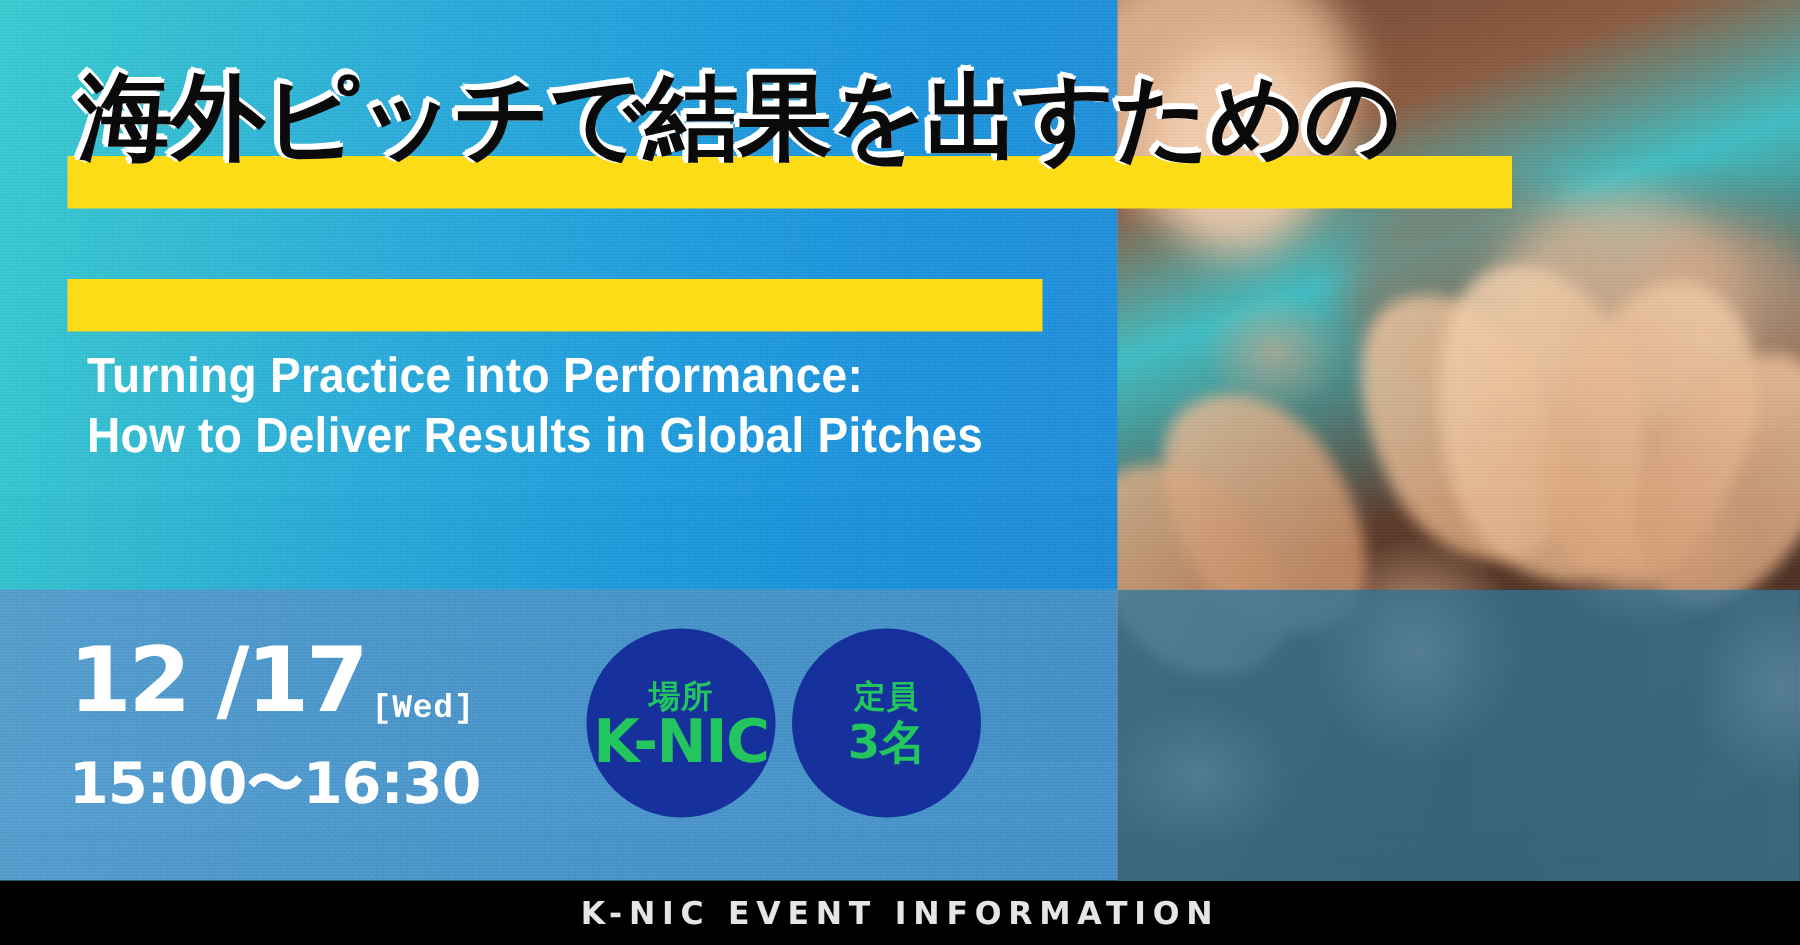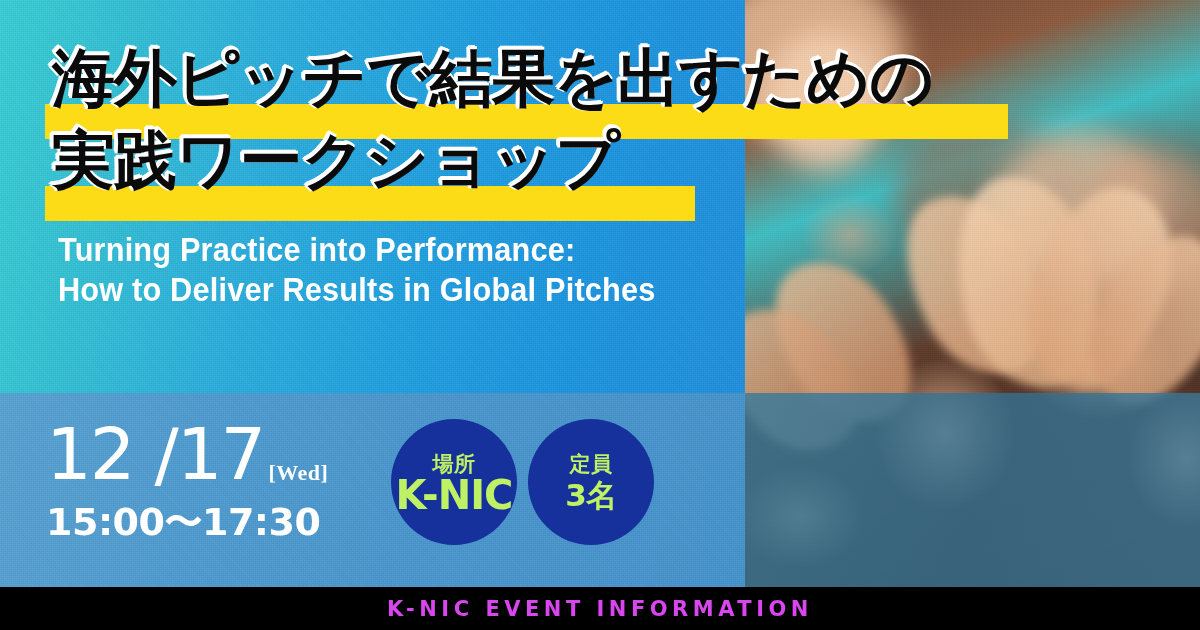--- a/index.html
+++ b/index.html
@@ -109,27 +109,27 @@
   .subtitle .ln{display:block;}
 
   
   .date-row{
     position:absolute;left:46px;top:418px;
     display:flex;align-items:flex-end;
     color:#ffffff;
   }
   .date-big{
     font-family:"DejaVu Sans","Liberation Sans",sans-serif;
-    font-weight:400;
-    font-size:72px;
+    font-weight:700;
+    font-size:60px;
     line-height:72px;
     letter-spacing:-2px;
   }
   .date-dow{
-    font-family:Liberation Serif, serif;
+    font-family:Liberation Mono, monospace;
     font-weight:700;
     font-size:22px;
     line-height:22px;
     margin-left:4px;
     margin-bottom:6px;
     letter-spacing:.5px;
   }
   .time{
     position:absolute;left:46px;top:502px;
     color:#ffffff;
@@ -144,21 +144,21 @@
   
   .badges{
     position:absolute;left:391px;top:419px;
     display:flex;align-items:center;gap:11px;
   }
   .badge{
     width:126px;height:126px;border-radius:50%;
     background:#16309c;
     display:flex;flex-direction:column;
     align-items:center;justify-content:center;
-    color:#bef264;
+    color:#22c55e;
   }
   .badge .b-label{
     font-family:"DejaVu Sans","Liberation Sans",sans-serif;
     font-weight:700;
     font-size:21px;
     line-height:24px;
     letter-spacing:.5px;
   }
   .badge .b-value{
     font-family:"DejaVu Sans","Liberation Sans",sans-serif;
@@ -170,21 +170,21 @@
   }
   .badge.b-knic .b-value{font-size:40px;letter-spacing:-1px;}
 
   
   .footer{
     position:absolute;left:0;top:587px;width:1200px;height:43px;
     background:#000000;
     display:flex;align-items:center;justify-content:center;
   }
   .footer-text{
-    color:#d946ef;
+    color:#e5e5e5;
     font-family:"DejaVu Sans","Liberation Sans",sans-serif;
     font-weight:700;
     font-size:21px;
     letter-spacing:4.5px;
   }
 </style>
 </head>
 <body>
 
 <div class="banner">
@@ -209,33 +209,32 @@
   <div class="band-bottom"></div>
   <div class="band-bottom-photo"></div>
 
   <div class="noise" style="left:0;top:0;width:745px;height:587px;position:absolute;"></div>
 
   <div class="hl hl1"></div>
   <div class="hl hl2"></div>
 
   <div class="title">
     <span class="ln">海外ピッチで結果を出すための</span>
-    <span class="ln">実践ワークショップ</span>
   </div>
 
   <div class="subtitle">
     <span class="ln">Turning Practice into Performance:</span>
     <span class="ln">How to Deliver Results in Global Pitches</span>
   </div>
 
   <div class="date-row">
     <span class="date-big">12 /17</span>
     <span class="date-dow">[Wed]</span>
   </div>
-  <div class="time">15:00〜17:30</div>
+  <div class="time">15:00〜16:30</div>
 
   <div class="badges">
     <div class="badge b-knic">
       <span class="b-label">場所</span>
       <span class="b-value">K-NIC</span>
     </div>
     <div class="badge">
       <span class="b-label">定員</span>
       <span class="b-value">3名</span>
     </div>

